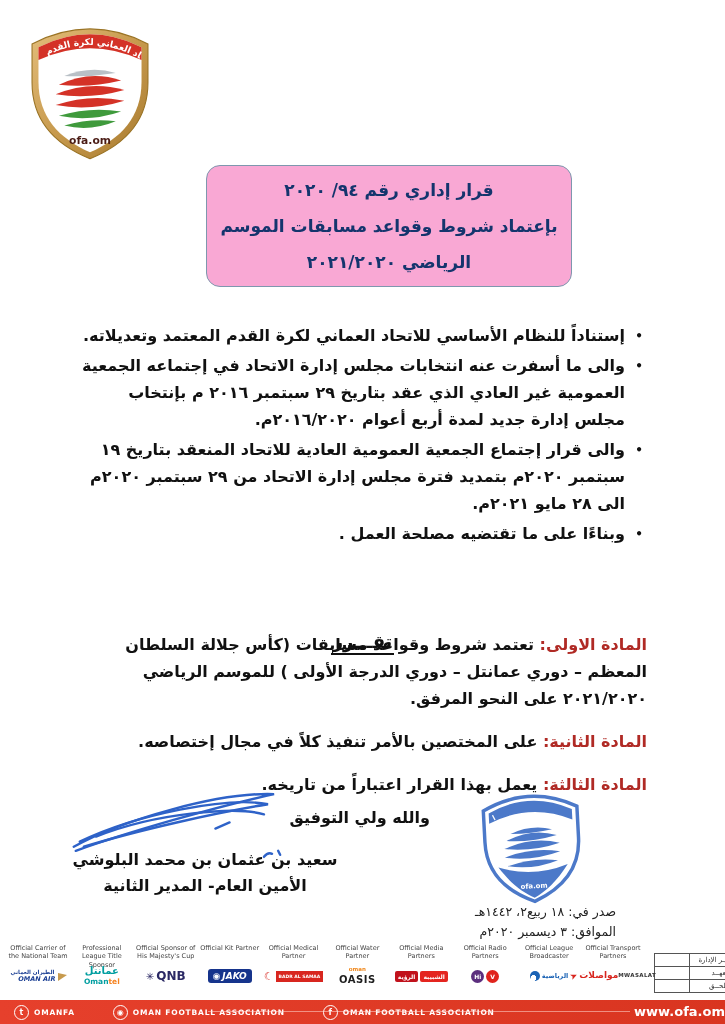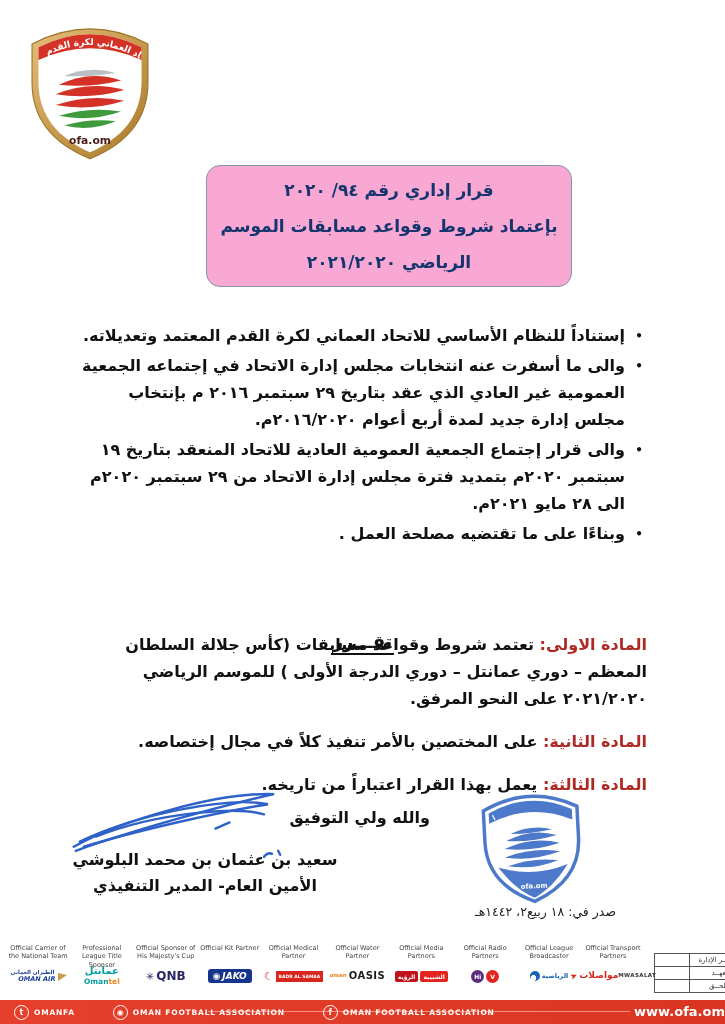--- a/index.html
+++ b/index.html
@@ -54,21 +54,21 @@
   .omantel .en .t1{color:#009ea0;}
   .omantel .en .t2{color:#f58220;}
   .qnb{color:#2a2864;font-weight:bold;font-size:12px;display:flex;align-items:center;gap:2px;}
   .qnb .ic{font-size:10px;}
   .jako{background:#16348c;color:#fff;font-weight:bold;font-style:italic;font-size:9px;
       border-radius:3px;padding:2px 5px;display:flex;align-items:center;gap:2px;}
   .badr{display:flex;align-items:center;gap:1px;}
   .badr .cre{color:#d8261f;font-size:11px;font-weight:bold;}
   .badr .bx{background:#d8261f;color:#fff;font-size:4.5px;font-weight:bold;padding:2px 3px;
       border-top:1px solid #d8261f;border-bottom:1px solid #d8261f;white-space:nowrap;}
-  .oasis{display:flex;flex-direction:row;align-items:center;line-height:1;text-align:right;}
+  .oasis{display:flex;flex-direction:column;align-items:center;line-height:1;text-align:right;}
   .oasis .pre{color:#f08a21;font-size:5.5px;font-weight:bold;}
   .oasis .nm{color:#1d1d1d;font-size:10px;font-weight:bold;letter-spacing:.5px;}
   .media{display:flex;gap:2px;}
   .media .m1,.media .m2{color:#fff;font-size:6px;font-weight:bold;padding:2px 3px;border-radius:2px;}
   .media .m1{background:#c1121c;}
   .media .m2{background:#e4251f;}
   .radio{display:flex;gap:2px;}
   .radio .c{width:13px;height:13px;border-radius:50%;color:#fff;font-size:6px;font-weight:bold;
       display:flex;align-items:center;justify-content:center;}
   .radio .c1{background:#5c2e7e;}
@@ -152,39 +152,40 @@
       <g fill="none" stroke="#2e62c8" stroke-width="2.4" stroke-linecap="round">
         <path d="M8 62 C55 36 150 8 206 10 C150 22 60 48 10 66"></path>
         <path d="M14 57 C70 30 160 12 200 20 C150 28 70 46 18 62"></path>
         <path d="M30 52 C90 28 170 22 196 30"></path>
         <path d="M148 44 l14 -6"></path>
         <path d="M196 72 q4 -5 8 -3"></path>
         <path d="M210 66 l2 4"></path>
       </g>
     </svg>
     <div class="sig-name">سعيد بن عثمان بن محمد البلوشي</div>
-    <div class="sig-title">الأمين العام- المدير التنفيذي</div>
+    <div class="sig-title">الأمين العام- المدير الثانية</div>
 
     <div class="stamp">
       <svg viewBox="0 0 120 136" width="128" height="118">
         <path d="M6 26 Q60 -2 114 26 L114 62 C114 98 92 120 60 133 C28 120 6 98 6 62 Z" fill="#ffffff" stroke="#3f6fc5" stroke-width="4"></path>
         <path d="M12 29 Q60 5 108 29 L108 41 Q60 19 12 41 Z" fill="#3f6fc5"></path>
         <path id="arcS" d="M15 39 Q60 15 105 39" fill="none"></path>
         <text font-size="8" font-weight="bold" fill="#ffffff"><textPath href="#arcS" startOffset="6%">الاتحاد العماني لكرة القدم</textPath></text>
         <path d="M36 54 Q60 44 84 51 Q60 55 36 54 Z" fill="#3f6fc5"></path>
         <path d="M31 62 Q60 48 89 58 Q60 65 31 62 Z" fill="#3f6fc5"></path>
         <path d="M28 71 Q60 58 92 67 Q60 76 28 71 Z" fill="#3f6fc5"></path>
         <path d="M28 81 Q60 70 92 77 Q60 87 28 81 Z" fill="#3f6fc5"></path>
         <path d="M31 91 Q60 82 89 87 Q60 97 31 91 Z" fill="#3f6fc5"></path>
         <path d="M20 92 C34 112 47 122 60 129 C73 122 86 112 100 92 Q60 106 20 92 Z" fill="#3f6fc5"></path>
         <text x="60" y="118" text-anchor="middle" font-size="8" font-weight="bold" fill="#ffffff">ofa.om</text>
       </svg>
     </div>
     <div class="stamp-dates">
       <div>صدر في: ١٨ ربيع٢، ١٤٤٢هـ</div>
+      <div>الموافق: ٣ ديسمبر ٢٠٢٠م</div>
     </div>
   </div>
 
   <table class="routing">
     <tbody>
         <tr>
           <td class="lab">مديـر الإدارة</td>
           <td class="box"></td>
         </tr>
     <tr>

